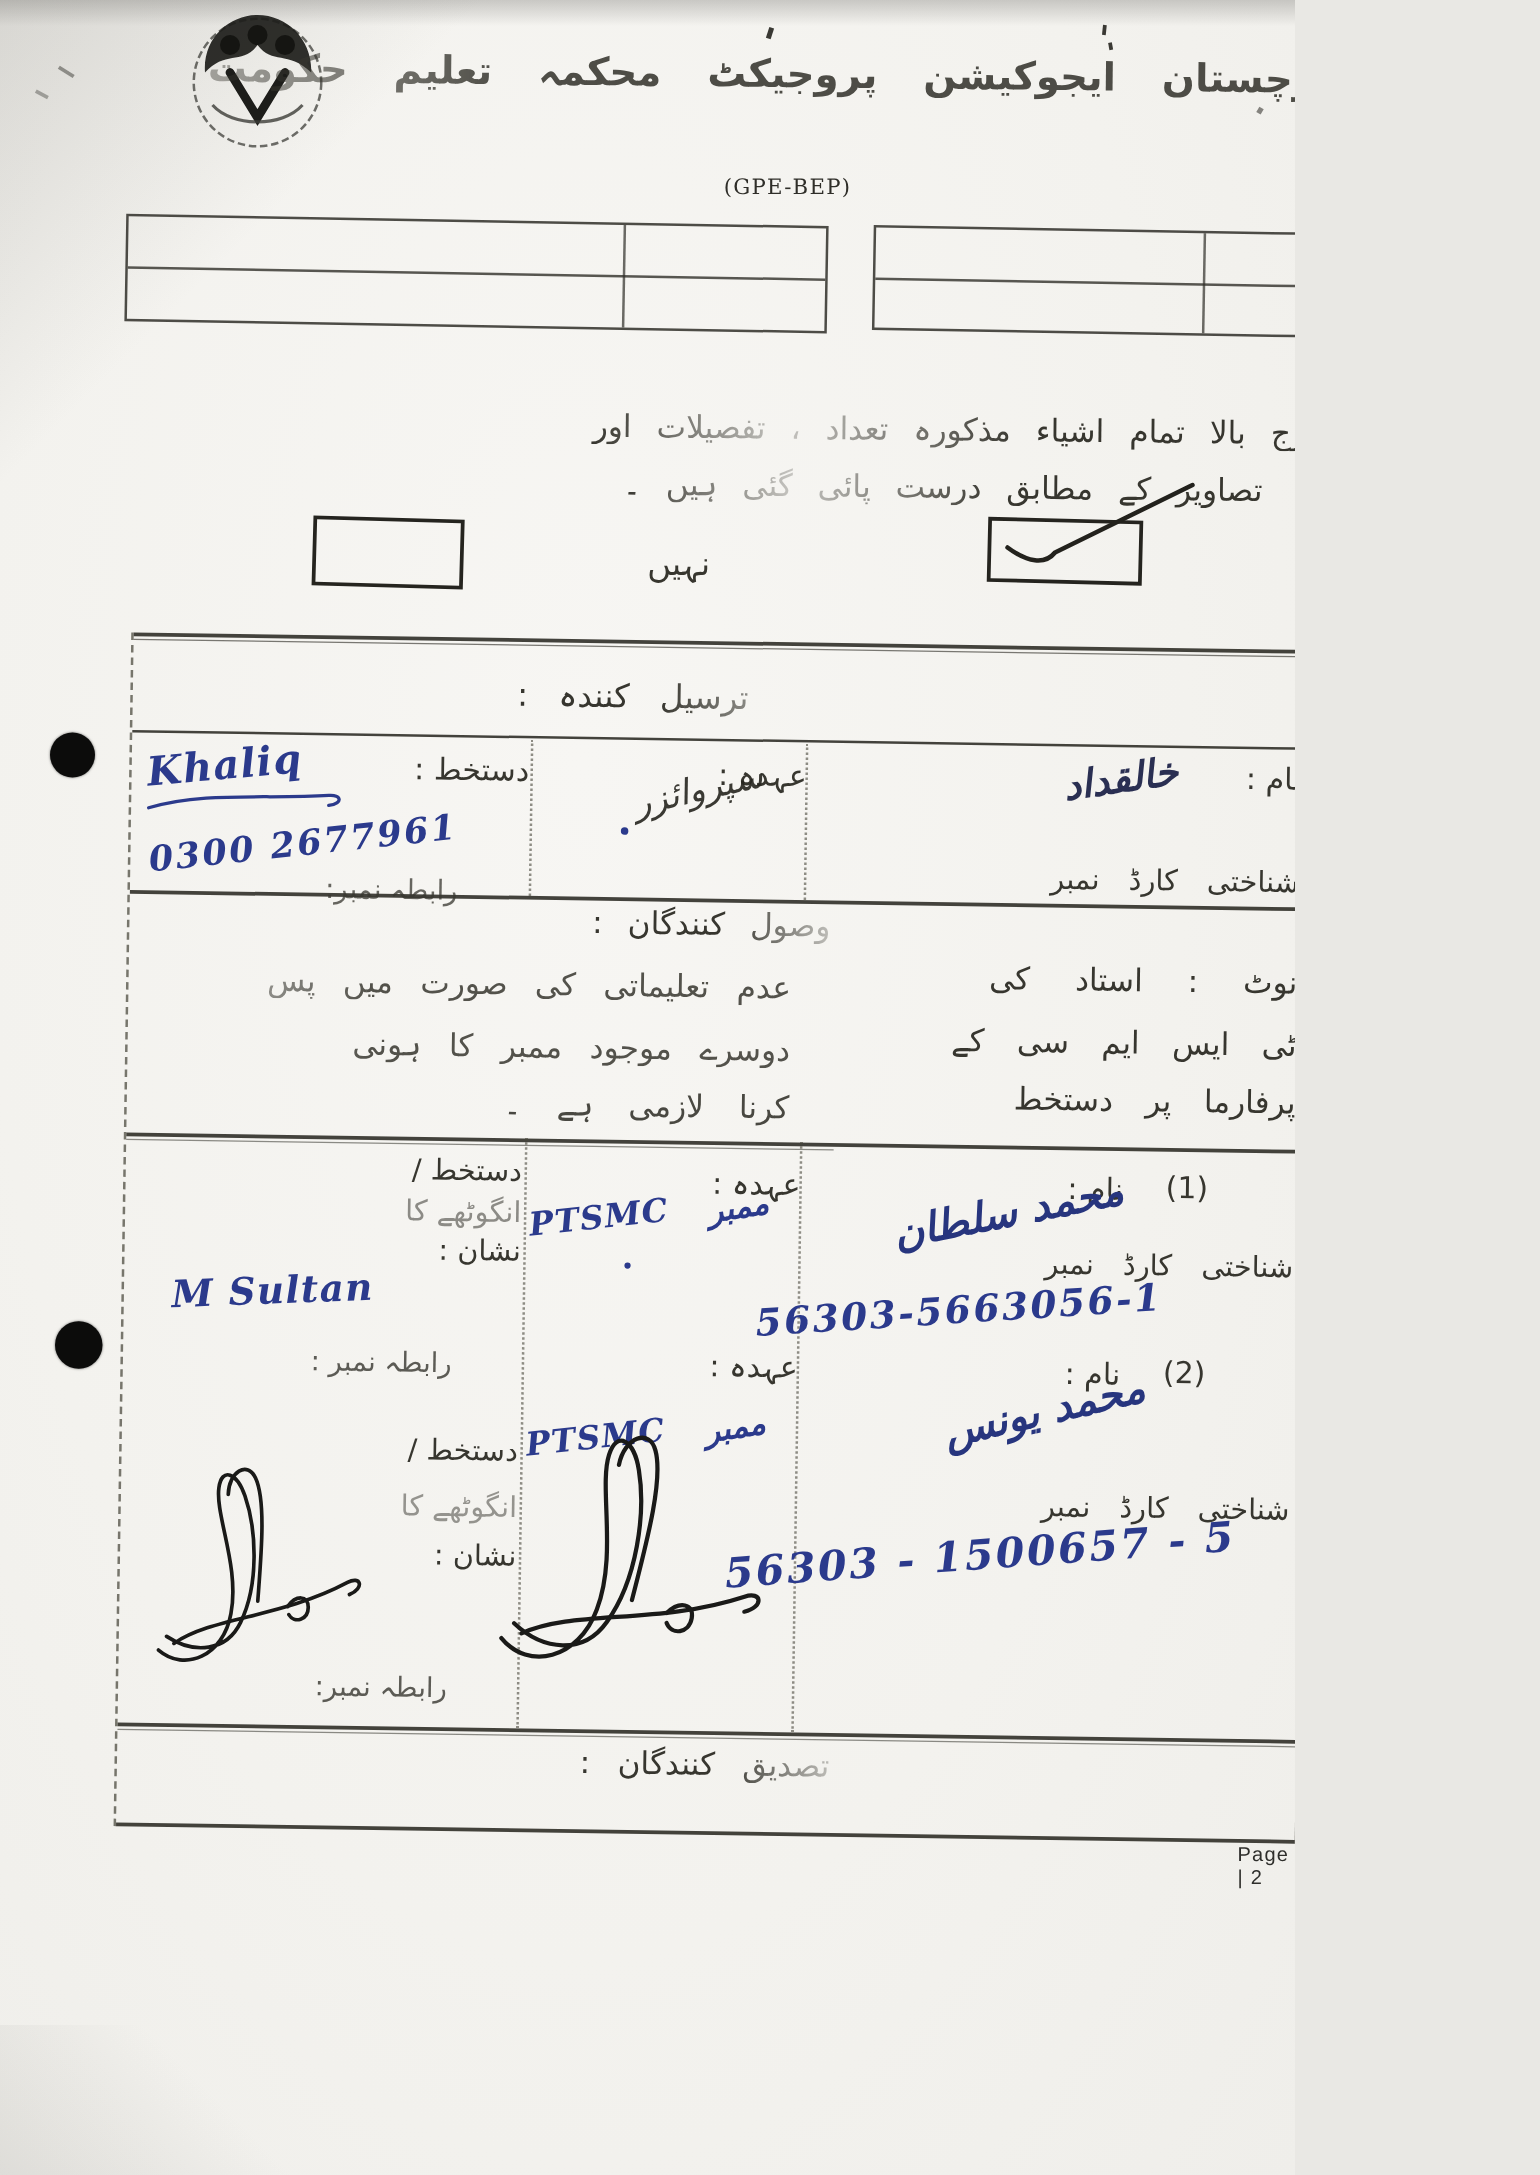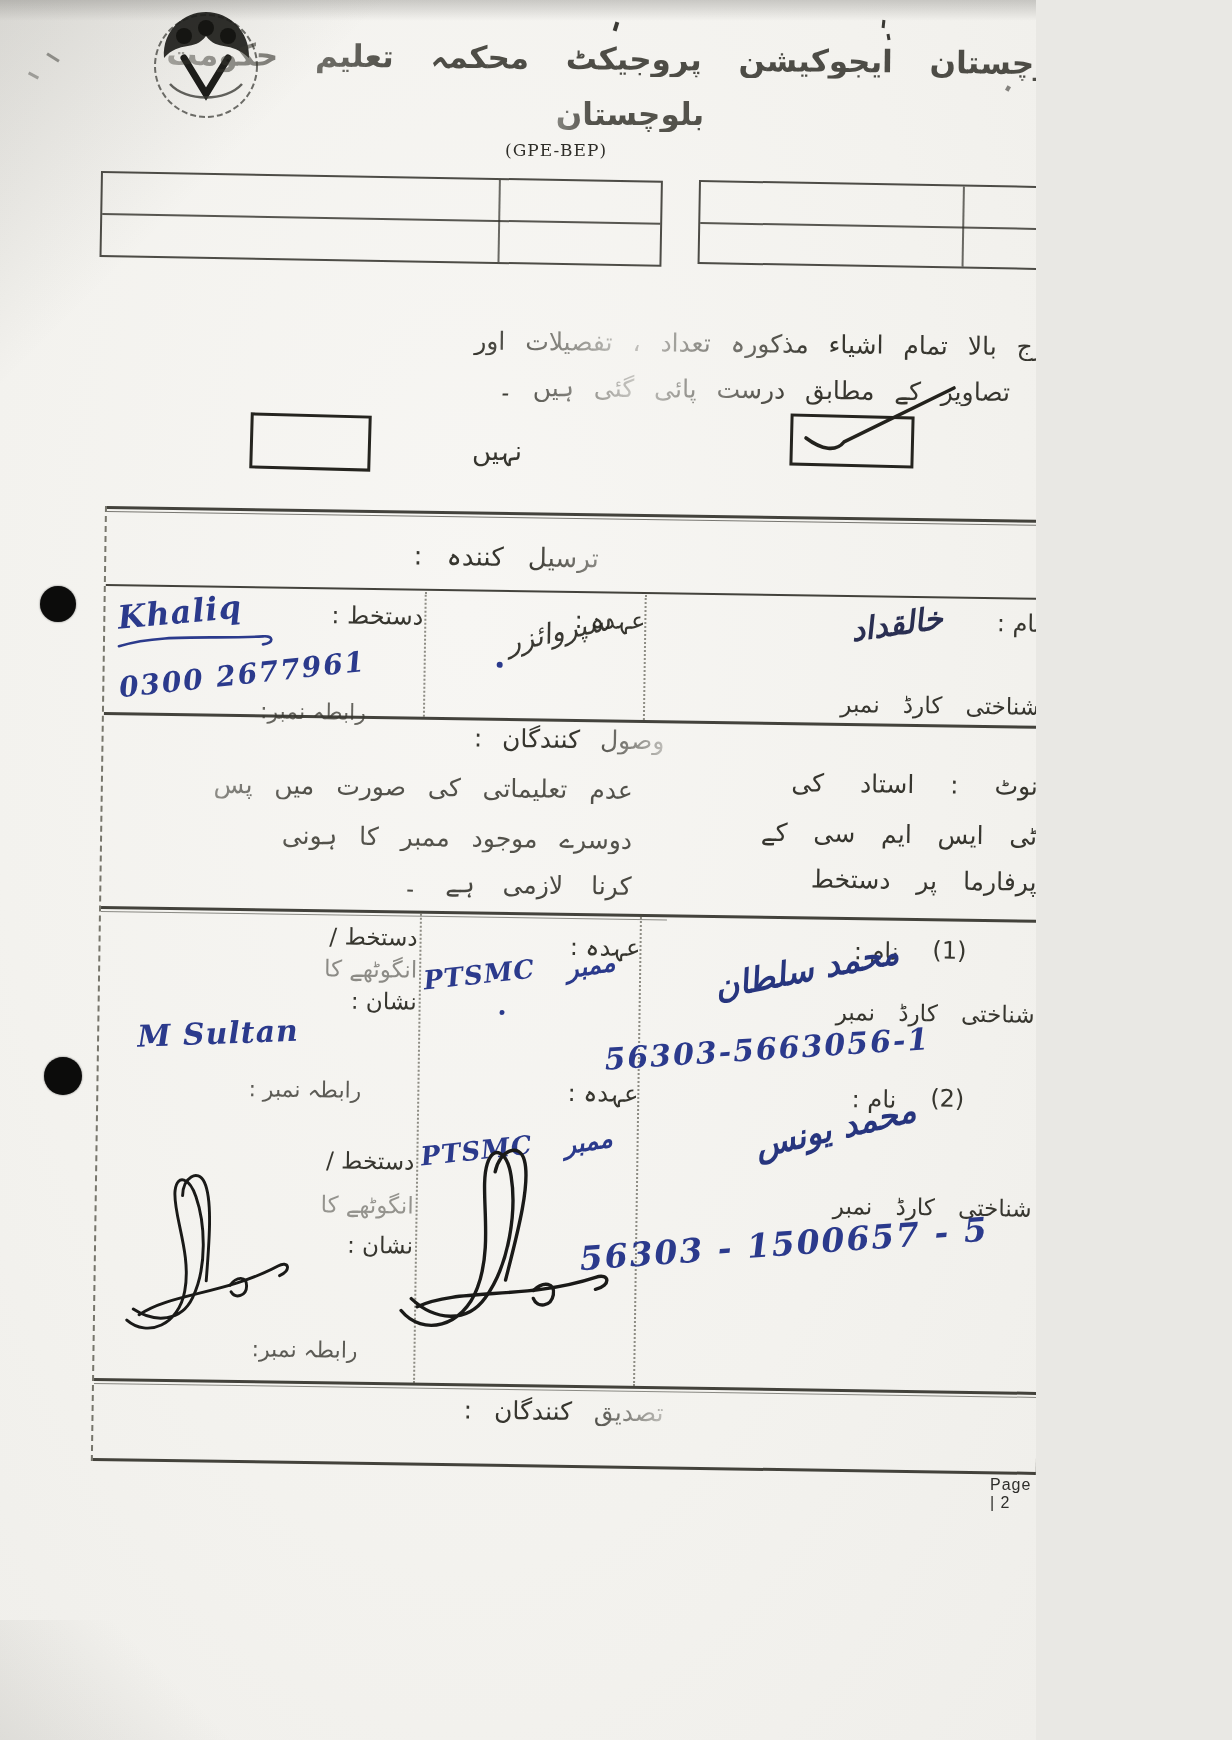--- a/index.html
+++ b/index.html
@@ -59,42 +59,41 @@
     <circle cx="60" cy="60" r="51" fill="none" stroke="#4a4a45" stroke-width="2" stroke-dasharray="6 3" opacity=".8"></circle>
     <path d="M18 52 C 16 24 38 6 60 6 C 84 6 104 26 103 52 C 84 34 72 46 60 30 C 48 46 34 34 18 52 Z" fill="#1d1d1a" opacity=".92"></path>
     <circle cx="38" cy="30" r="8" fill="#151512"></circle>
     <circle cx="60" cy="22" r="8" fill="#151512"></circle>
     <circle cx="82" cy="30" r="8" fill="#151512"></circle>
     <path d="M38 52 L60 88 L82 52" fill="none" stroke="#1d1d1a" stroke-width="7" stroke-linecap="round"></path>
     <path d="M24 78 C 40 96 80 96 96 78" fill="none" stroke="#3c3c37" stroke-width="2.5" opacity=".8"></path>
   </svg>
 
   <div class="abs urdu print fadeL" style="left:43px;top:40px;width:1035px;font-size:31px;font-weight:bold;text-align:right;word-spacing:26px;letter-spacing:1px;transform:rotate(.6deg);opacity:.88;">بلوچستان ایجوکیشن پروجیکٹ محکمہ تعلیم حکومت</div>
-  <div class="abs urdu print fadeL" style="left:500px;top:96px;width:260px;font-size:31px;font-weight:bold;text-align:center;letter-spacing:2px;opacity:.85;">بلوچستان</div>
-  <div class="abs" style="left:505px;top:140px;width:250px;font-family:'DejaVu Serif',serif;font-size:17px;color:#2f2e29;letter-spacing:1px;">(GPE-BEP)</div>
+  <div class="abs" style="left:505px;top:140px;width:250px;text-align:center;font-family:'DejaVu Serif',serif;font-size:17px;color:#2f2e29;letter-spacing:1px;">(GPE-BEP)</div>
 
   <div class="abs" style="left:101px;top:171px;width:558px;height:82px;border:2px solid rgba(47,46,40,.85);transform:rotate(1deg);transform-origin:top left;">
     <div style="position:absolute;left:0;top:40px;width:100%;height:0;border-top:2px solid rgba(47,46,40,.8);"></div>
     <div style="position:absolute;left:396px;top:0;height:100%;width:0;border-left:2px solid rgba(47,46,40,.7);"></div>
   </div>
 
   <div class="abs" style="left:699px;top:180px;width:369px;height:80px;border:2px solid rgba(47,46,40,.85);transform:rotate(1deg);transform-origin:top left;">
     <div style="position:absolute;left:0;top:40px;width:100%;height:0;border-top:2px solid rgba(47,46,40,.8);"></div>
     <div style="position:absolute;left:262px;top:0;height:100%;width:0;border-left:2px solid rgba(47,46,40,.7);"></div>
   </div>
 
   <div class="abs urdu print fadeMid" style="left:200px;top:328px;width:856px;font-size:25px;text-align:right;word-spacing:12px;letter-spacing:1px;transform:rotate(.6deg);">درج بالا تمام اشیاء مذکورہ تعداد ، تفصیلات اور</div>
   <div class="abs urdu print fadeMid" style="left:258px;top:374px;width:752px;font-size:25px;text-align:right;word-spacing:12px;letter-spacing:1px;transform:rotate(.6deg);">تصاویر کے مطابق درست پائی گئی ہیں ۔</div>
 
   <div class="abs urdu print" style="left:1024px;top:440px;width:76px;font-size:26px;text-align:right;letter-spacing:2px;">ہاں</div>
   <div class="box" style="left:790px;top:415px;width:118px;height:46px;transform:rotate(1.4deg);"></div>
   <svg class="abs" style="left:778px;top:378px;" width="190" height="84" viewBox="0 0 190 84">
     <path d="M28 60 C 44 72 58 74 66 64 L 176 10" fill="none" stroke="#23221d" stroke-width="3.6" stroke-linecap="round"></path>
   </svg>
-  <div class="abs urdu print" style="left:472px;top:436px;width:96px;font-size:26px;text-align:left;letter-spacing:2px;">نہیں</div>
+  <div class="abs urdu print" style="left:472px;top:436px;width:96px;font-size:26px;text-align:right;letter-spacing:2px;">نہیں</div>
   <div class="box" style="left:250px;top:414px;width:115px;height:50px;transform:rotate(1.6deg);"></div>
 
   <div class="abs" style="left:105px;top:506px;width:943px;height:955px;transform:rotate(.85deg);transform-origin:top left;
               border-left:2px dashed rgba(66,64,52,.7);border-right:2px solid rgba(50,49,41,.85);">
 
     <div class="hline" style="left:0;top:0;width:100%;border-top-width:3px;"></div>
     <div class="hline" style="left:0;top:5px;width:100%;border-top-width:1px;opacity:.7;"></div>
     <div class="hline" style="left:0;top:78px;width:100%;"></div>
     <div class="hline" style="left:0;top:206px;width:100%;border-top-width:3px;"></div>
     <div class="hline" style="left:0;top:400px;width:100%;border-top-width:3px;"></div>

